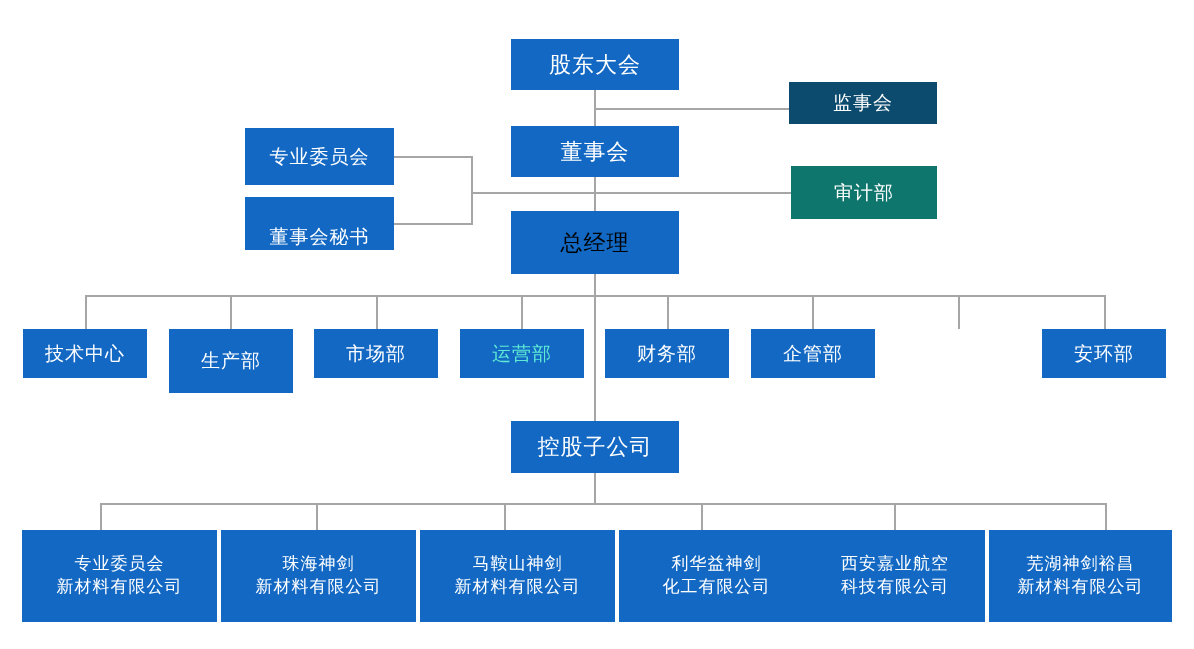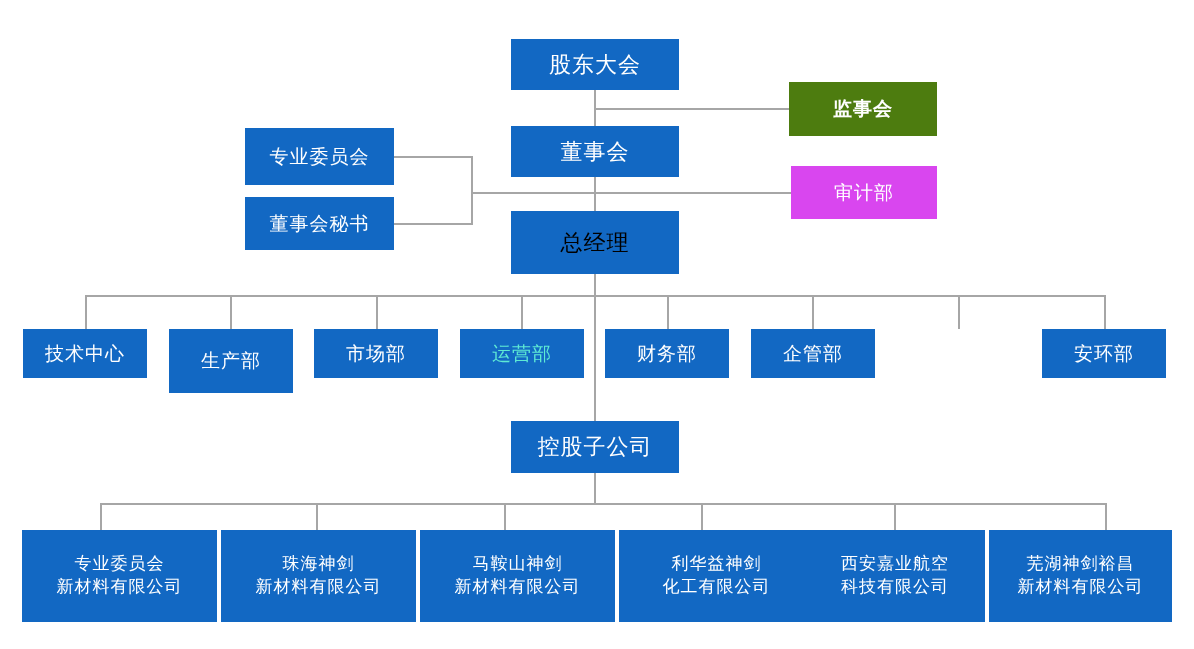--- a/index.html
+++ b/index.html
@@ -95,33 +95,33 @@
   </div>
 
   <div class="node t-lg" style="left: 511px; top: 126px; width: 168px; height: 51px; background: rgb(18, 104, 195); color: rgb(255, 255, 255);">
     <span class="line1">董事会</span>
   </div>
 
   <div class="node t-lg" style="left: 511px; top: 211px; width: 168px; height: 63px; background: rgb(18, 104, 195); color: #000000;">
     <span class="line1">总经理</span>
   </div>
 
-  <div class="node t-md" style="left: 789px; top: 82px; width: 148px; height: 54px; background: #4d7c0f; color: rgb(255, 255, 255); font-weight: bold;">
+  <div class="node t-md" style="left: 789px; top: 82px; width: 148px; height: 42px; background: #0c4a6e; color: rgb(255, 255, 255);">
     <span class="line1">监事会</span>
   </div>
 
-  <div class="node t-md" style="left: 791px; top: 166px; width: 146px; height: 53px; background: #d946ef; color: rgb(255, 255, 255); align-items: center;">
+  <div class="node t-md" style="left: 791px; top: 166px; width: 146px; height: 53px; background: #0f766e; color: rgb(255, 255, 255); align-items: center;">
     <span class="line1">审计部</span>
   </div>
 
   <div class="node t-md" style="left: 245px; top: 128px; width: 149px; height: 57px; background: rgb(18, 104, 195); color: rgb(255, 255, 255);">
     <span class="line1">专业委员会</span>
   </div>
 
-  <div class="node t-md" style="left: 245px; top: 197px; width: 149px; height: 53px; background: rgb(18, 104, 195); color: rgb(255, 255, 255);">
+  <div class="node t-md" style="left: 245px; top: 197px; width: 149px; height: 53px; background: rgb(18, 104, 195); color: rgb(255, 255, 255); justify-content: flex-end;">
     <span class="line1">董事会秘书</span>
   </div>
 
   <div class="node t-md" style="left: 23px; top: 329px; width: 124px; height: 49px; background: rgb(18, 104, 195); color: rgb(255, 255, 255);">
     <span class="line1">技术中心</span>
   </div>
   <div class="node t-md" style="left: 169px; top: 329px; width: 124px; height: 64px; background: rgb(18, 104, 195); color: rgb(255, 255, 255);">
     <span class="line1">生产部</span>
   </div>
   <div class="node t-md" style="left: 314px; top: 329px; width: 124px; height: 49px; background: rgb(18, 104, 195); color: rgb(255, 255, 255);">

